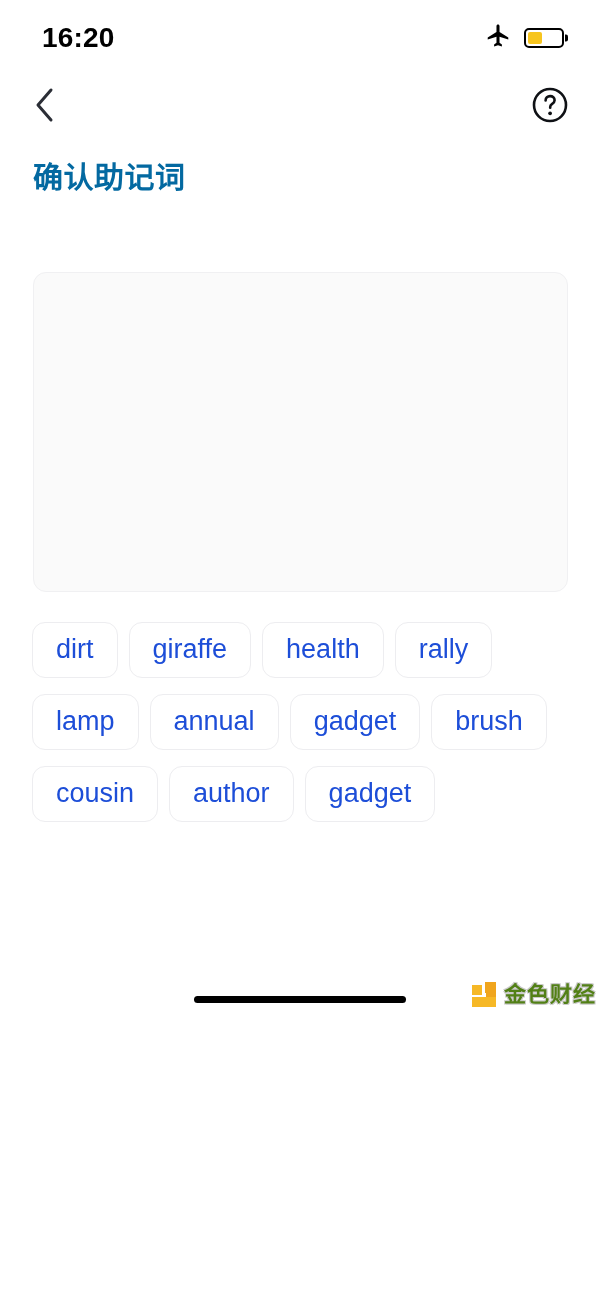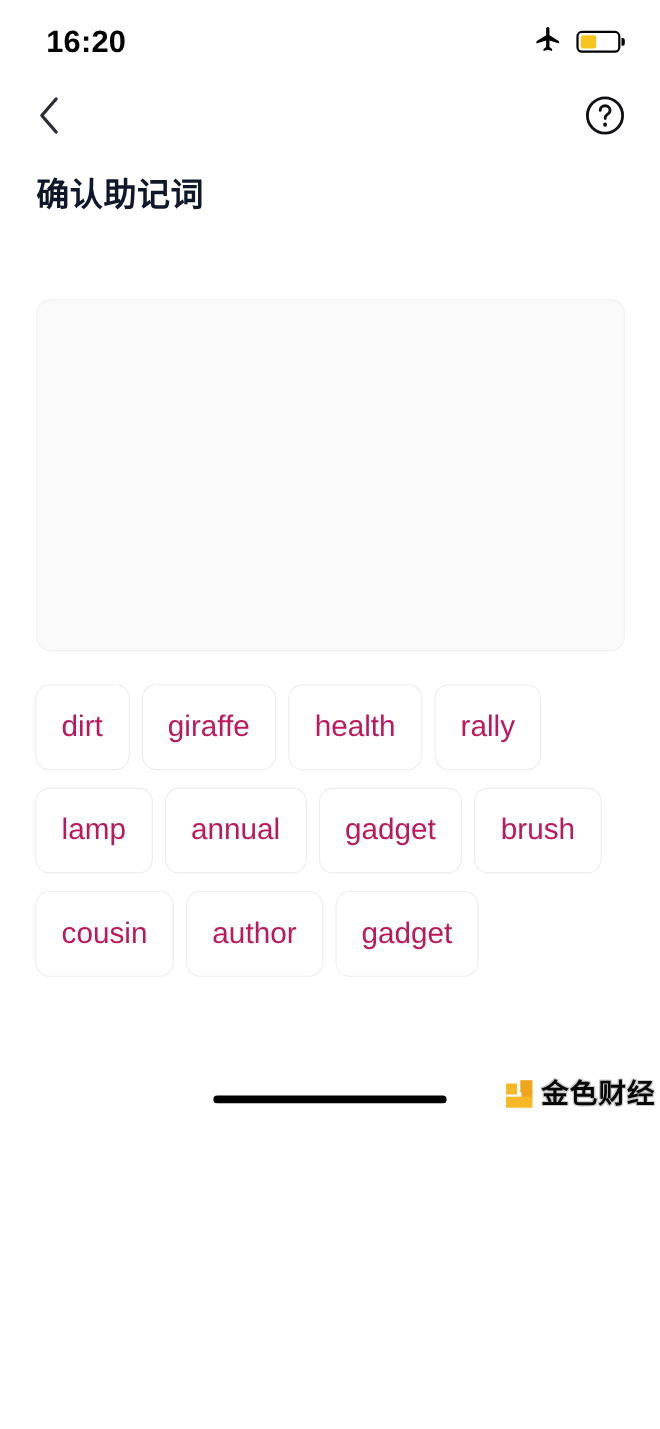--- a/index.html
+++ b/index.html
@@ -100,21 +100,21 @@
 
   
   .heading-block {
     position: absolute;
     top: 158px; left: 33px;
     width: 540px;
   }
   .page-title {
     font-size: 30px;
     font-weight: bold;
-    color: #0f172a;
+    color: #0369a1;
     line-height: 1.3;
     letter-spacing: 0.5px;
   }
   .page-subtitle {
     margin-top: 11px;
     font-size: 22px;
     color: #8a8f9c;
     line-height: 1.35;
     letter-spacing: 0.2px;
   }
@@ -141,24 +141,24 @@
     width: 540px;
     display: flex;
     flex-wrap: wrap;
     gap: 16px 11px;
     align-content: flex-start;
   }
   .word-chip {
     background: #ffffff;
     border: 1px solid #ededf0;
     border-radius: 13px;
-    padding: 22px 23px;
+    padding: 11px 23px;
     font-size: 27px;
     line-height: 1.18;
-    color: #be185d;
+    color: #1d4ed8;
     cursor: pointer;
     user-select: none;
     white-space: nowrap;
     box-shadow: 0 0 0 0 rgba(0,0,0,0);
   }
 
   
   .next-btn {
     position: absolute;
     left: 33px; top: 1170px;
@@ -203,23 +203,23 @@
   }
   .wm-sq {
     position: absolute;
     background: #f2a81d;
   }
   .wm-sq.a { left: 0;   top: 3px;  width: 10px; height: 10px; background:#f6b61f; }
   .wm-sq.b { left: 13px; top: 0;   width: 11px; height: 11px; background:#f0a316; }
   .wm-sq.c { left: 0;   top: 15px; width: 24px; height: 10px; background:#f6b61f; }
   .wm-sq.d { left: 14px; top: 10px; width: 10px; height: 7px; background:#f0a316; }
   .wm-text {
-    font-size: 25px;
+    font-size: 22px;
     font-weight: bold;
-    color: #000000;
+    color: #4d7c0f;
     letter-spacing: 1px;
     line-height: 1;
     text-shadow:
       -1px -1px 0 #c9c9c9,
        1px -1px 0 #c9c9c9,
       -1px  1px 0 #c9c9c9,
        1px  1px 0 #c9c9c9;
   }
 </style>
 </head>

